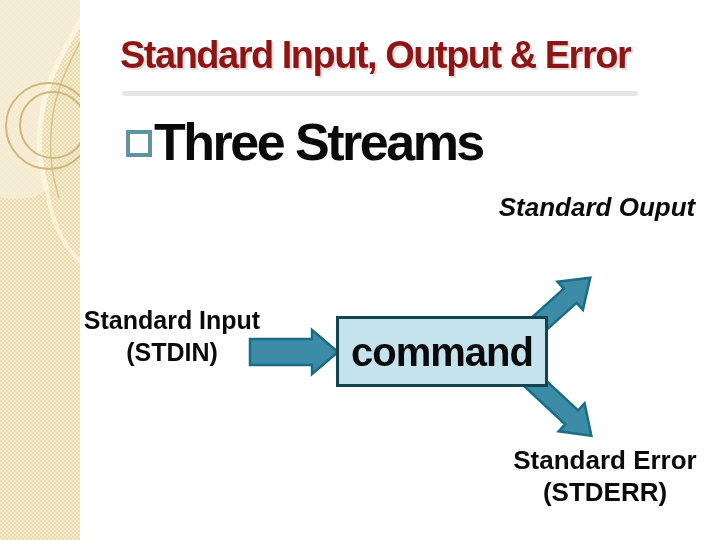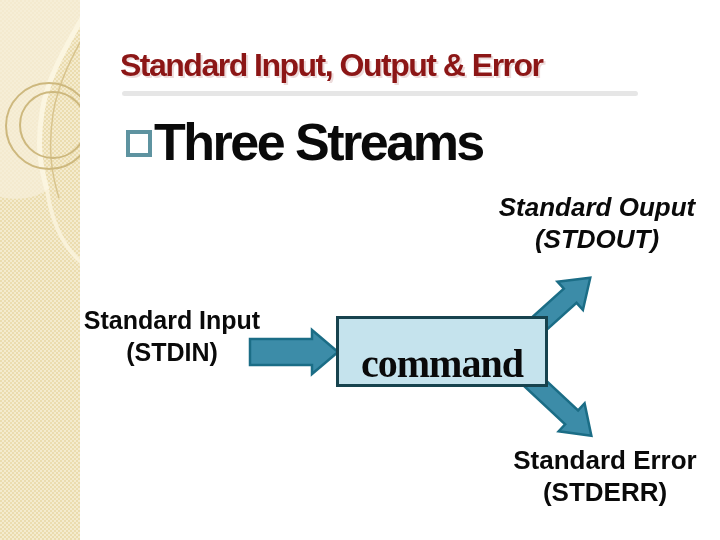--- a/index.html
+++ b/index.html
@@ -18,22 +18,22 @@
     background-color:var(--sidebar_beige);
     background-image:
       linear-gradient(45deg, rgba(255,253,245,.45) 25%, transparent 25%, transparent 75%, rgba(255,253,245,.45) 75%),
       linear-gradient(45deg, rgba(255,253,245,.45) 25%, transparent 25%, transparent 75%, rgba(255,253,245,.45) 75%);
     background-size:4px 4px;background-position:0 0,2px 2px;
   }
   .sidebar svg{position:absolute;left:0;top:0;}
 
   
   .title{
-    position:absolute;left:120px;top:49px;width:580px;
-    font-size:32px;font-weight:bold;letter-spacing:-1.5px;line-height:1;
+    position:absolute;left:120px;top:36px;width:580px;
+    font-size:38px;font-weight:bold;letter-spacing:-1.5px;line-height:1;
     color:var(--title_red);white-space:nowrap;
     text-shadow:2px 2px 0 rgba(190,130,130,0.28);
   }
   .title-underline{
     position:absolute;left:122px;top:91px;width:516px;height:5px;
     background:#DADADA;opacity:.65;border-radius:3px;filter:blur(0.6px);
   }
 
   
   .bullet-row{position:absolute;left:126px;top:116px;height:48px;}
@@ -55,21 +55,21 @@
   .lbl-stdin {left:62px; top:304px;width:220px;font-size:25px;}
   .lbl-stderr{left:495px;top:444px;width:220px;font-size:26px;}
 
   
   .arrows{position:absolute;left:0;top:0;z-index:1;}
 
   
   .command-box{
     position:absolute;left:336px;top:316px;width:206px;height:65px;z-index:2;
     background:var(--box_fill);border:3px solid var(--box_border);
-    display:flex;align-items:flex-end;justify-content:center;font-family:Liberation Serif, serif;
+    display:flex;align-items:center;justify-content:center;
   }
   .command-text{
     font-size:40px;font-weight:bold;color:var(--text_black);
     letter-spacing:-1px;line-height:1;
   }
 </style>
 </head>
 <body>
 
 <div class="slide">
@@ -88,21 +88,20 @@
   <div class="title">Standard Input, Output &amp; Error</div>
   <div class="title-underline"></div>
 
   <div class="bullet-row">
     <span class="bullet-square"></span>
     <span class="bullet-text">Three Streams</span>
   </div>
 
   <div class="lbl lbl-stdout">
     <div>Standard Ouput</div>
-    <div>(STDOUT)</div>
   </div>
 
   <div class="lbl lbl-stdin">
     <div>Standard Input</div>
     <div>(STDIN)</div>
   </div>
 
   <div class="lbl lbl-stderr">
     <div>Standard Error</div>
     <div>(STDERR)</div>

